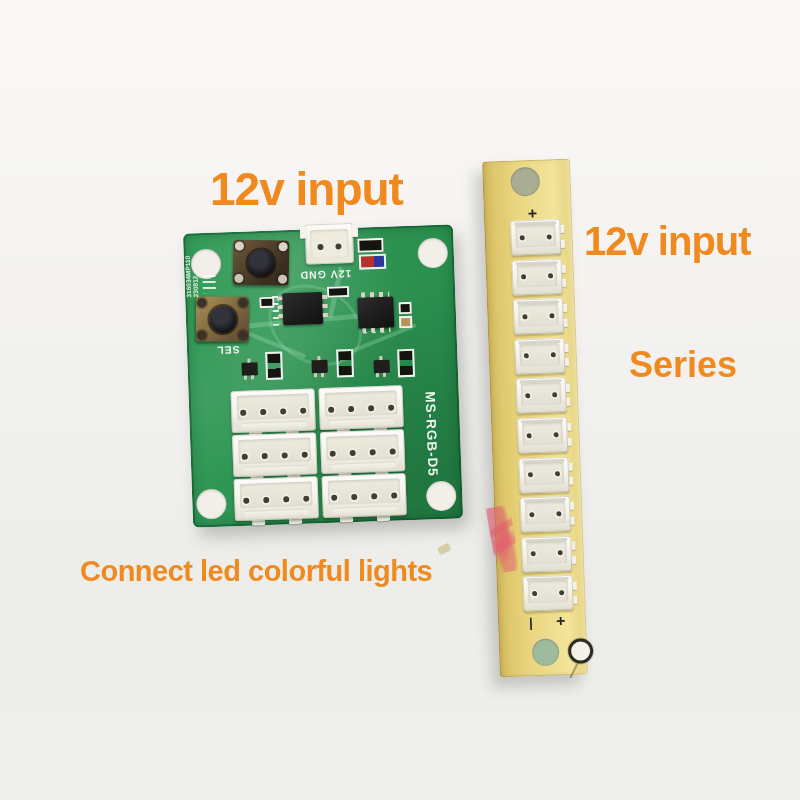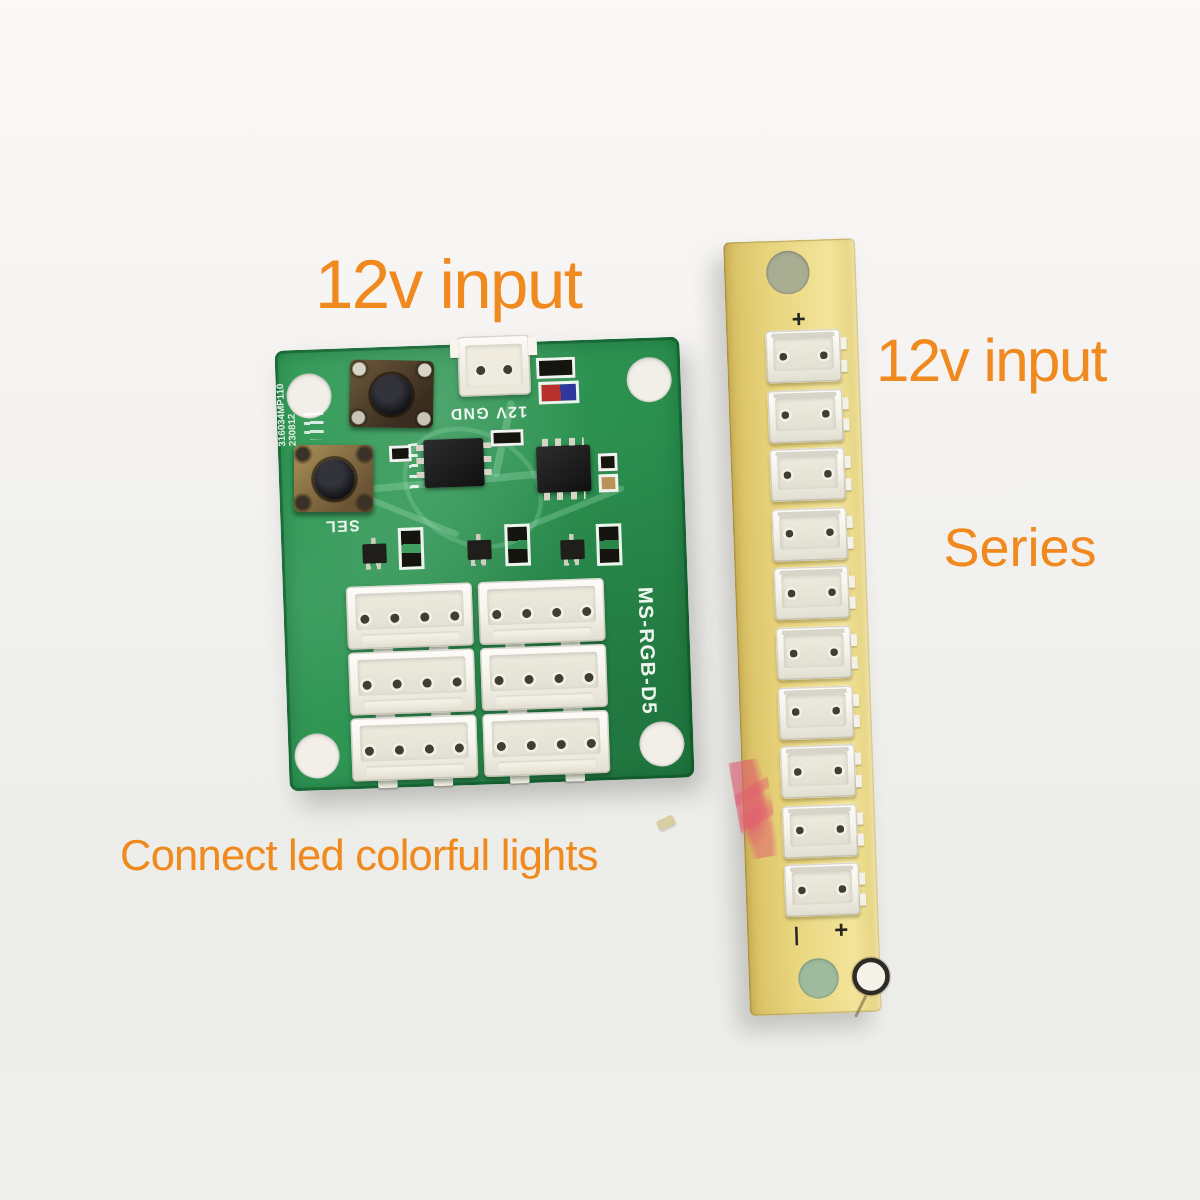--- a/index.html
+++ b/index.html
@@ -9,21 +9,21 @@
   }
   html,body{margin:0;padding:0;}
   body{
     width:800px;height:800px;overflow:hidden;
     font-family:"Liberation Sans", sans-serif;
     background:linear-gradient(180deg,#faf9f7 0%,#f3f2f0 40%,#ecece9 75%,#efefec 100%);
   }
   .photo{position:relative;width:800px;height:800px;}
 
   
-  .ann{position:absolute;color:var(--accent);font-weight:400;line-height:1;white-space:nowrap;z-index:6;}
+  .ann{position:absolute;color:var(--accent);font-weight:700;line-height:1;white-space:nowrap;z-index:6;}
   .ann-main{left:210px;top:166px;font-size:46px;letter-spacing:-1px;}
   .ann-strip{left:584px;top:221px;font-size:40px;letter-spacing:-1px;}
   .ann-series{left:629px;top:347px;font-size:36px;}
   .ann-connect{left:80px;top:557px;font-size:29px;letter-spacing:-0.5px;}
 
   
   .pcb{
     position:absolute;left:188px;top:229px;width:270px;height:294px;
     background:var(--pcb);
     background-image:

